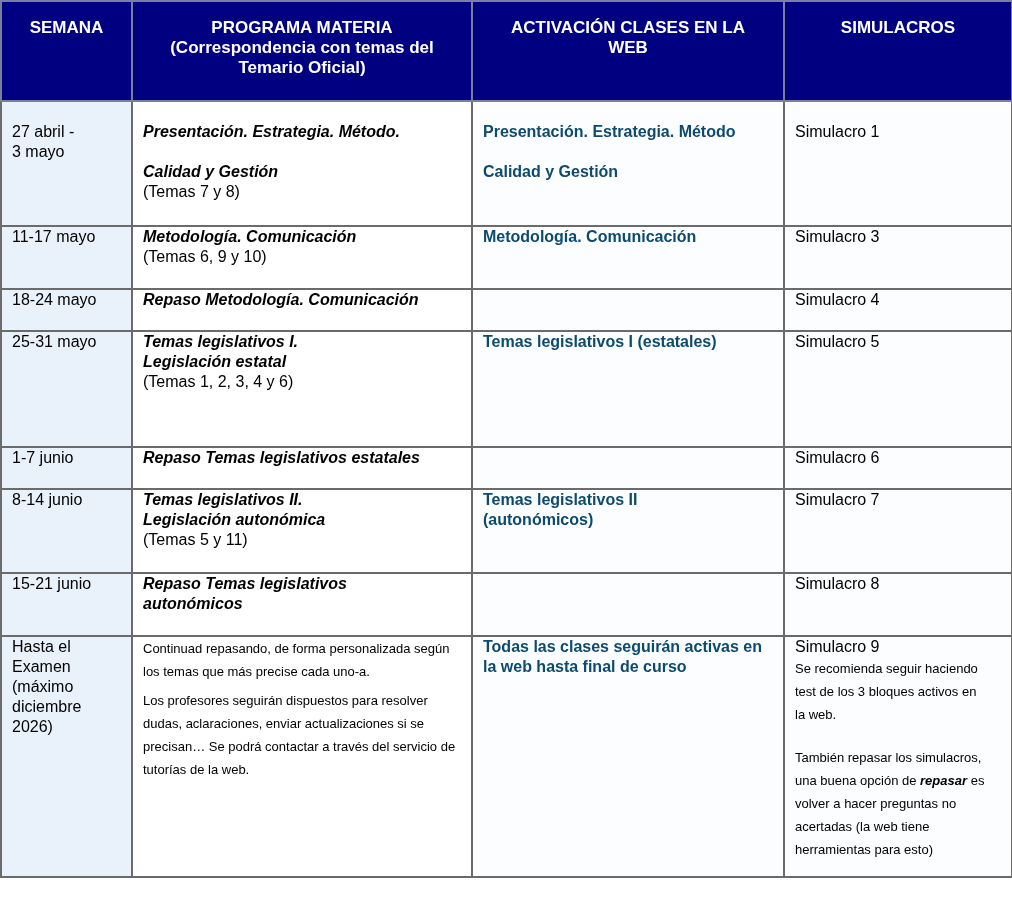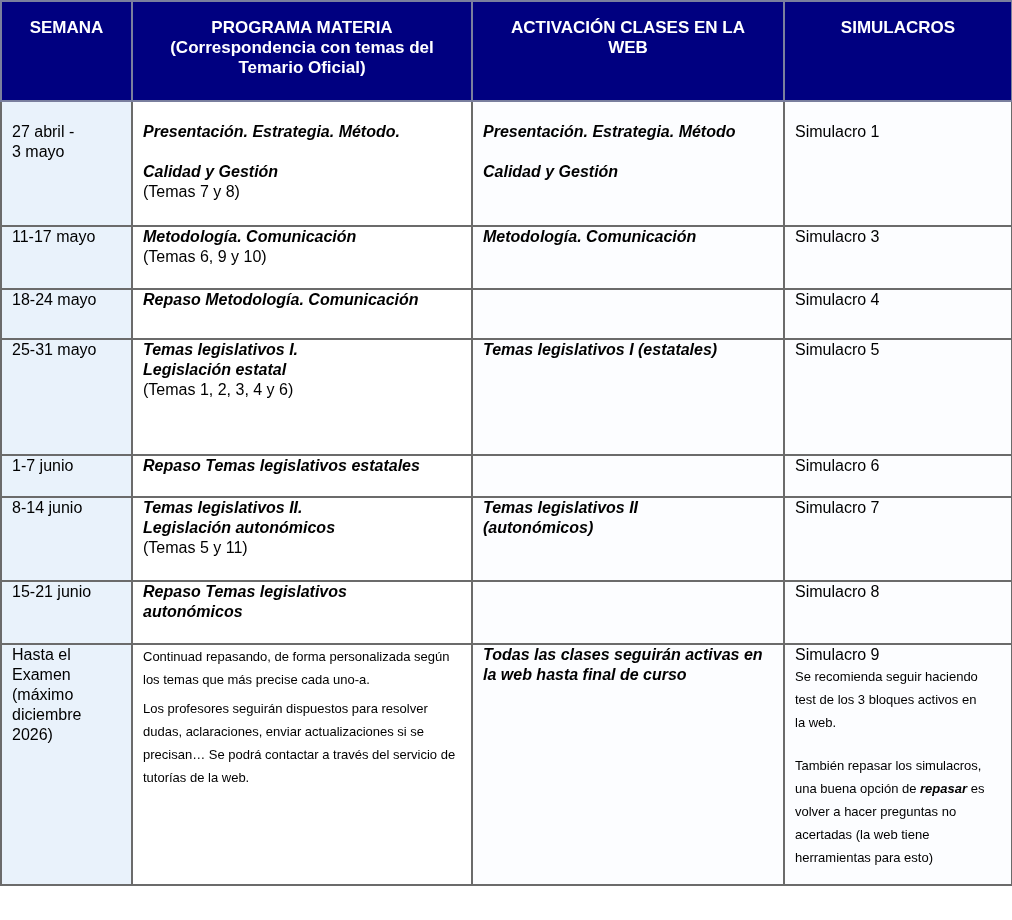--- a/index.html
+++ b/index.html
@@ -31,21 +31,21 @@
   }
   col.c1 { width: 131px; }
   col.c2 { width: 340px; }
   col.c3 { width: 312px; }
   col.c4 { width: 228px; }
   td.week { background: #e9f2fb; padding-left: 10px !important; }
   td.prog { background: #ffffff; padding-left: 10px !important; }
   td.web { background: #fcfdff; padding-left: 10px !important; }
   td.sim { background: #fcfdff; padding-left: 10px !important; }
   .b { font-weight: bold; font-style: italic; }
-  .web-text { color: #000000; font-weight: bold; font-style: italic; }
+  .web-text { color: #0c4a6e; font-weight: bold; }
   .blk { display: block; }
   .gap { height: 20px; }
   .pad-top { padding-top: 20px !important; }
   .small { font-size: 13px; line-height: 23px; }
   .para2 { margin-top: 6px; }
 </style>
 </head>
 <body>
 
 <table class="sched">
@@ -103,21 +103,21 @@
         <span class="blk">(Temas 6, 9 y 10)</span>
       </td>
       <td class="web">
           <span class="blk web-text">Metodología. Comunicación</span>
         </td>
       <td class="sim">
           <span class="blk">Simulacro 3</span>
         </td>
     </tr>
 
-    <tr style="height:50px;">
+    <tr style="height:42px;">
       <td class="week">
           <span class="blk">18-24 mayo</span>
         </td>
       <td class="prog">
           <span class="blk b">Repaso Metodología. Comunicación</span>
         </td>
       <td class="web"></td>
       <td class="sim">
           <span class="blk">Simulacro 4</span>
         </td>
@@ -152,21 +152,21 @@
           <span class="blk">Simulacro 6</span>
         </td>
     </tr>
 
     <tr style="height:84px;">
       <td class="week">
           <span class="blk">8-14 junio</span>
         </td>
       <td class="prog">
         <span class="blk b">Temas legislativos II.</span>
-        <span class="blk b">Legislación autonómicos</span>
+        <span class="blk b">Legislación autonómica</span>
         <span class="blk">(Temas 5 y 11)</span>
       </td>
       <td class="web">
         <span class="blk web-text">Temas legislativos II</span>
         <span class="blk web-text">(autonómicos)</span>
       </td>
       <td class="sim">
           <span class="blk">Simulacro 7</span>
         </td>
     </tr>

